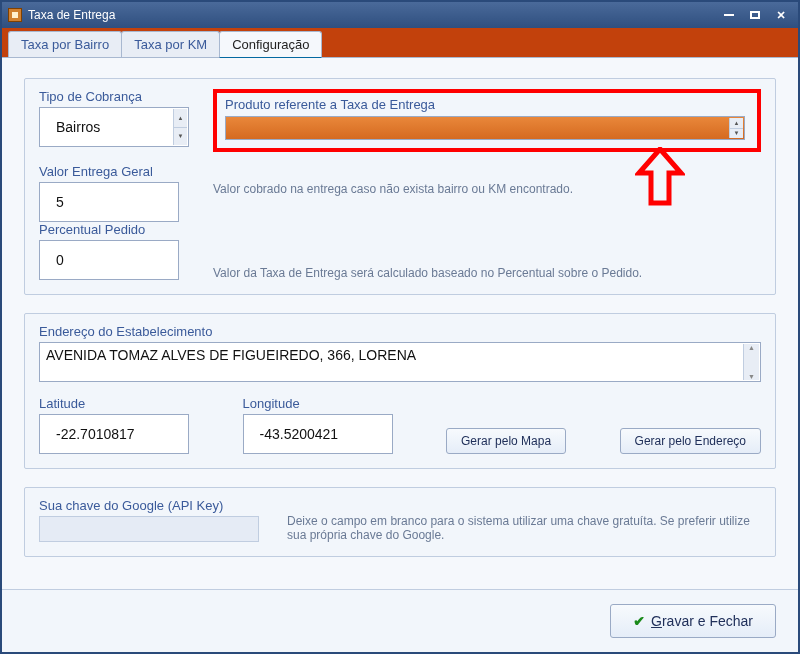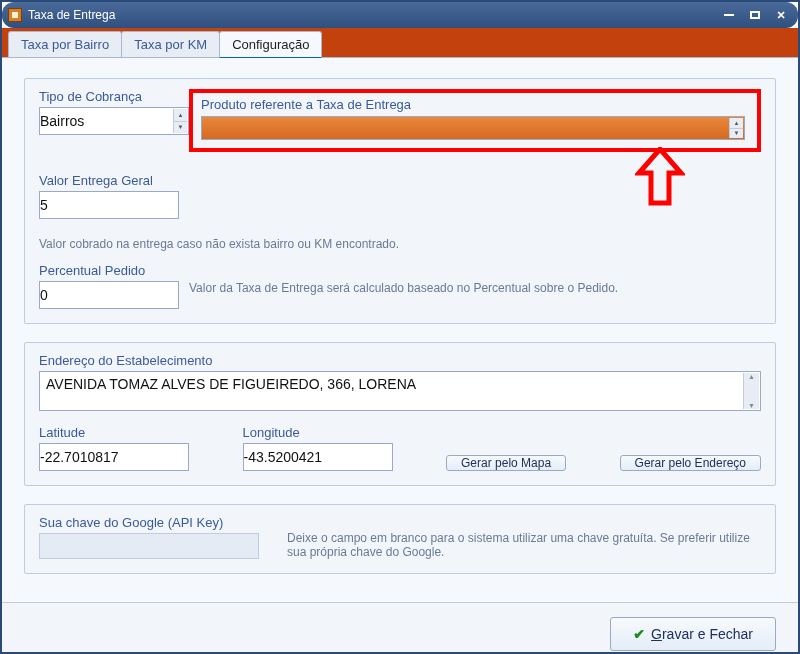--- a/index.html
+++ b/index.html
@@ -13,21 +13,20 @@
     border: 2px solid #2a4a7a;
   }
   .titlebar {
     background: linear-gradient(to bottom, #4a6a9a 0%, #2f4f7f 100%);
     height: 26px;
     color: #fff;
     display: flex;
     align-items: center;
     padding: 0 6px;
     font-size: 12px;
-    border-radius: 12px;
   }
   .titlebar .app-icon {
     width: 14px; height: 14px;
     background: #d08030;
     border: 1px solid #804000;
     margin-right: 6px;
     position: relative;
   }
   .titlebar .app-icon::after {
     content:"";
@@ -99,29 +98,29 @@
     background: #f2f6fb;
     position: relative;
   }
 
   .lbl {
     color: #3a5a9a;
     font-size: 13px;
     margin-bottom: 3px;
     display: block;
   }
-  .row { display:flex; align-items:flex-start; }
+  .row { display:flex; gap: 24px; align-items:flex-start; }
   .col { display:flex; flex-direction:column; }
 
   .combo, .txt, .txtarea {
     border: 1px solid #9aaac5;
     background: #fff;
     font-size: 14px;
-    padding: 2px 0;
-    height: 28px;
+    padding: 2px 16px;
+    height: 40px;
     display:flex;
     align-items:center;
     position:relative;
     color:#111;
   }
   .combo .spin, .txt .spin {
     position:absolute; right:1px; top:1px; bottom:1px; width:14px;
     display:flex; flex-direction:column;
   }
   .spin .up, .spin .down {
@@ -181,21 +180,21 @@
   .txtarea .scroll span{ font-size:7px; text-align:center; color:#888; }
 
   .btn {
     background: linear-gradient(to bottom,#f7fafd,#e5edf8);
     border: 1px solid #9aaac5;
     border-radius: 3px;
     padding: 4px 14px;
     font-size: 12px;
     color: #20305a;
     cursor: default;
-    height: 16px;
+    height: 26px;
     display:inline-flex; align-items:center; justify-content:center;
   }
 
   .footer {
     border-top: 1px solid #c0cde0;
     padding: 14px 22px;
     background: #f2f6fb;
     display:flex;
     justify-content:flex-end;
   }
@@ -261,31 +260,31 @@
           </div>
         </div>
       </div>
 
       <div class="arrow-annotation">
         <svg viewBox="0 0 50 62">
           <path d="M25 2 L46 26 L34 26 L34 56 L16 56 L16 26 L4 26 Z" fill="none" stroke="#ff0000" stroke-width="5" stroke-linejoin="miter"></path>
         </svg>
       </div>
 
-      <div class="row" style="margin-top:21px;flex-direction:column;">
+      <div class="row" style="margin-top:12px;">
         <div class="col" style="width:150px;">
           <span class="lbl">Valor Entrega Geral</span>
           <div class="txt" style="width:140px;">
             <span>5</span>
           </div>
         </div>
         <div class="hint">Valor cobrado na entrega caso não exista bairro ou KM encontrado.</div>
       </div>
 
-      <div class="row" style="margin-top:12px;">
+      <div class="row" style="margin-top:0;align-items:flex-end;">
         <div class="col" style="width:150px;">
           <span class="lbl">Percentual Pedido</span>
           <div class="txt" style="width:140px;">
             <span>0</span>
           </div>
         </div>
         <div class="hint">Valor da Taxa de Entrega será calculado baseado no Percentual sobre o Pedido.</div>
       </div>
     </div>
 

